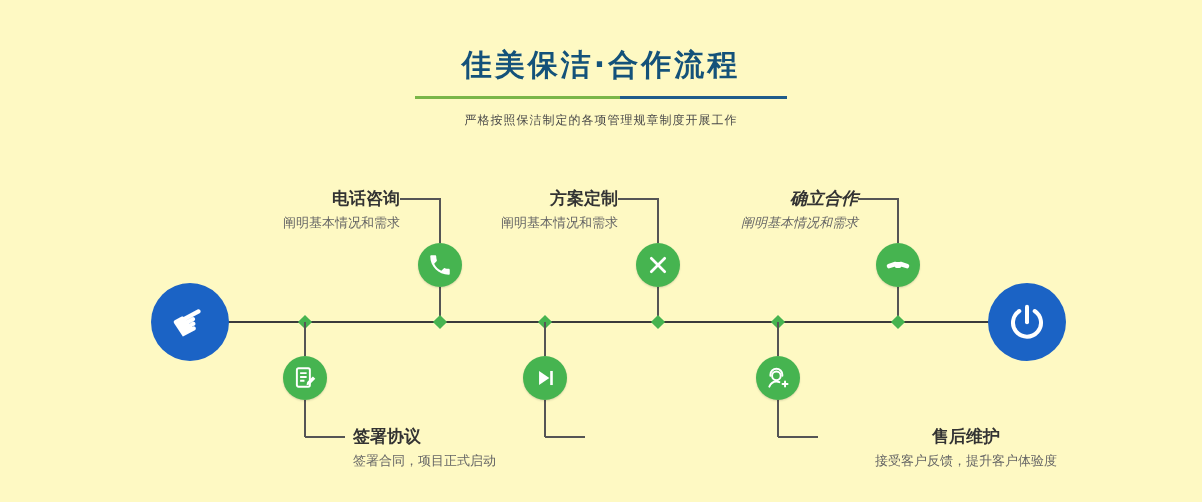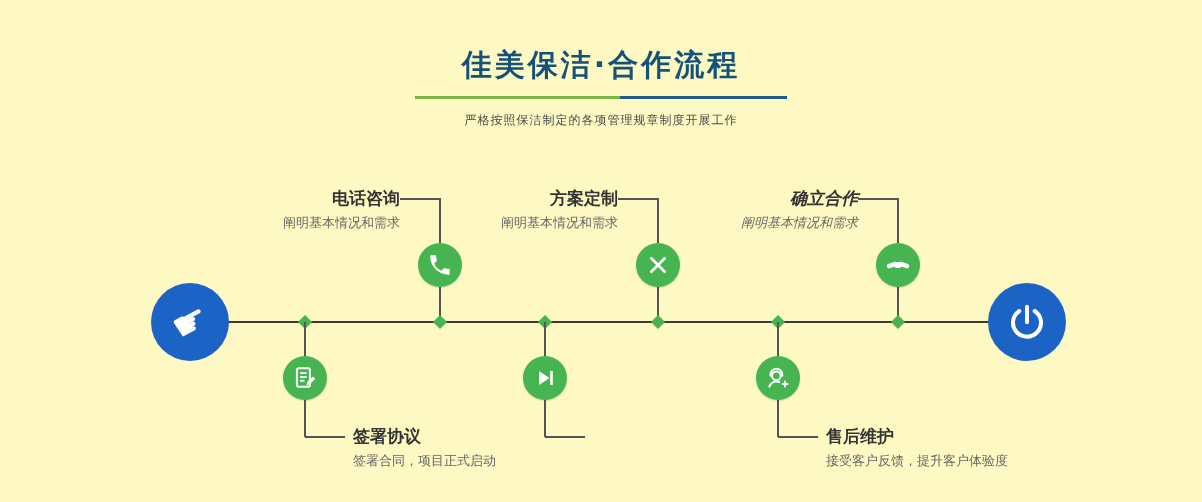--- a/index.html
+++ b/index.html
@@ -131,21 +131,21 @@
         <rect x="12.5" y="10" width="10" height="4.2" rx="1.8" transform="rotate(18 17.5 12)"></rect>
         <rect x="9" y="9.2" width="6" height="5.6" rx="1.6"></rect>
       </svg>
     </span>
   </div>
 
   <div class="diamond" style="left:773px;top:317px;"></div>
   <div class="vline" style="left:777px;top:322px;height:34px;"></div>
   <div class="vline" style="left:777px;top:400px;height:37px;"></div>
   <div class="hline" style="left:778px;top:436px;width:40px;"></div>
-  <div class="lbl below" style="left:826px;top:425px;">
+  <div class="lbl below" style="left:826px;top:425px;text-align:center;">
     <div class="t">售后维护</div>
     <div class="d">接受客户反馈，提升客户体验度</div>
   </div>
   <div class="node" style="left:756px;top:356px;">
     <span>
       <svg viewBox="0 0 24 24" fill="none" stroke="#fff" stroke-width="1.8" stroke-linecap="round">
         <circle cx="10.5" cy="10" r="4"></circle>
         <path d="M5 10V9a5.5 5.5 0 0 1 11 0v1"></path>
         <path d="M4 20c1.3-3.2 3.6-4.8 6.5-4.8 1 0 2 .2 2.8.6"></path>
         <path d="M18.5 15.2v4.6M16.2 17.5h4.6"></path>

